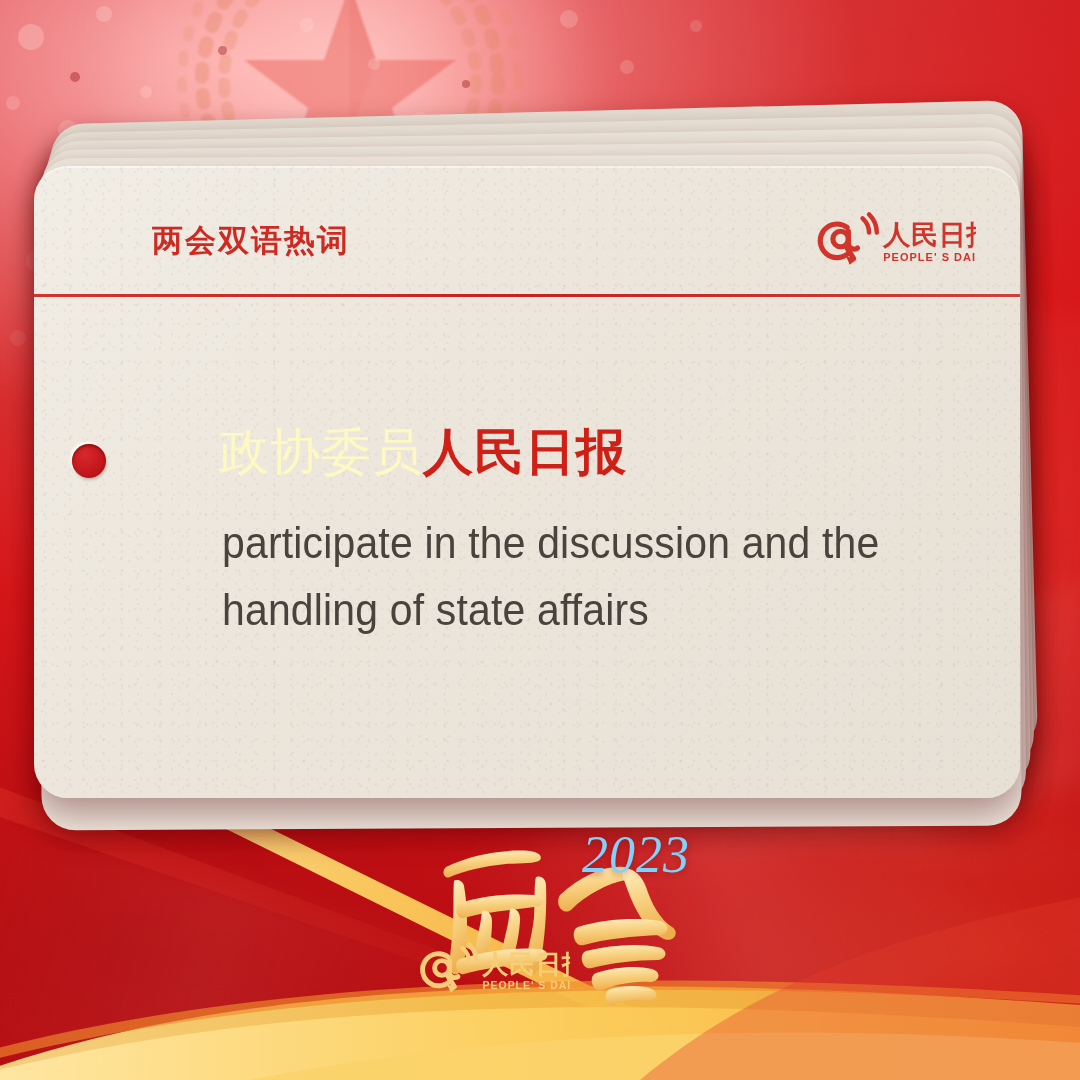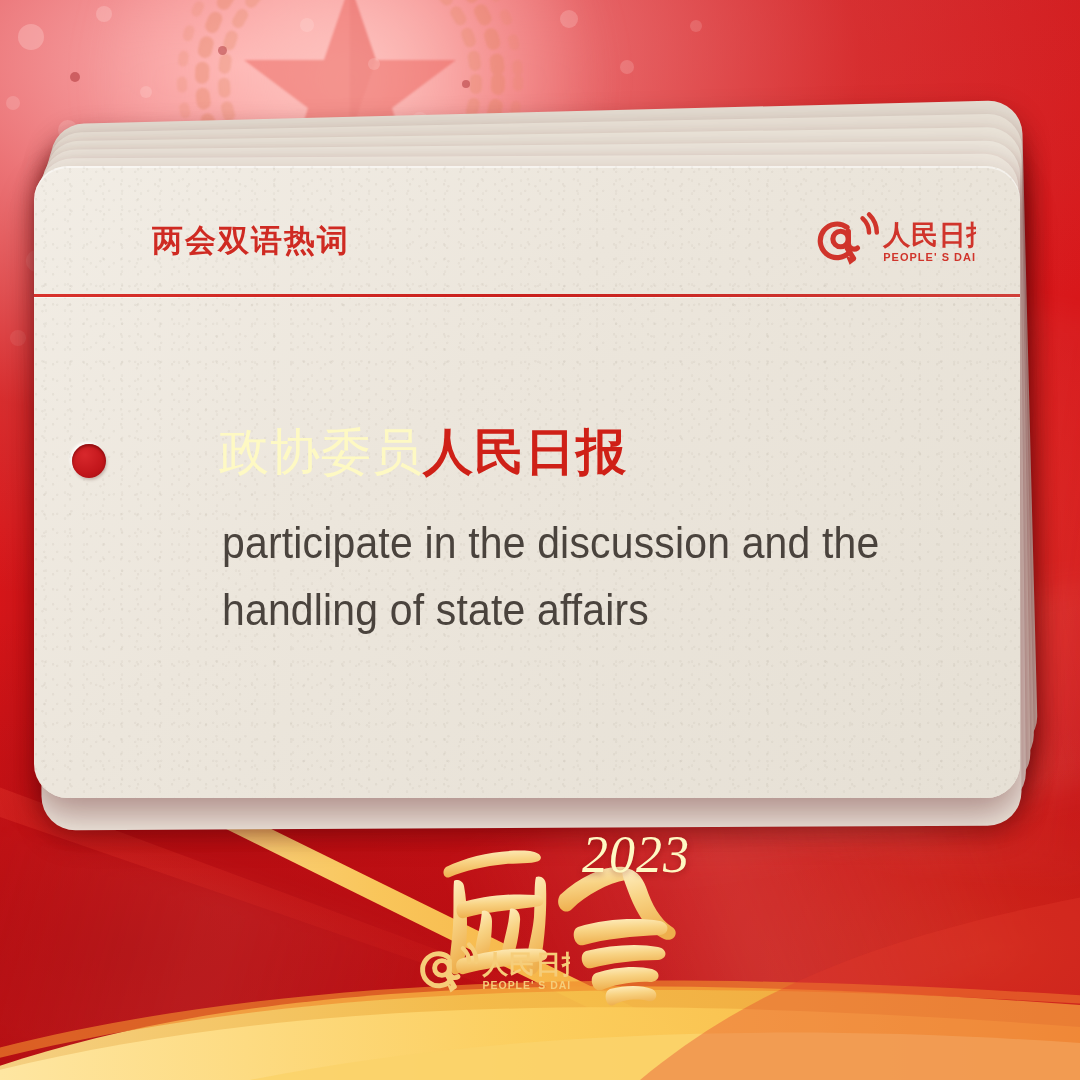--- a/index.html
+++ b/index.html
@@ -127,21 +127,21 @@
     color:#4a433d;letter-spacing:.2px;
     transform:scaleX(.93);transform-origin:left top;
   }
 
   
   .bottom-mark{position:absolute;left:400px;top:815px;width:340px;height:230px;}
   .year{
     position:absolute;left:182px;top:10px;
     font-family:"Liberation Serif","DejaVu Serif",serif;
     font-size:52px;font-weight:400;font-style:italic;letter-spacing:1px;
-    color:#fef9c3;text-shadow:0 2px 6px rgba(120,10,10,.45);
+    color:#7dd3fc;text-shadow:0 2px 6px rgba(120,10,10,.45);
   }
   .lianghui{position:absolute;left:10px;top:18px;width:290px;height:185px;}
   .lianghui svg{display:block;width:100%;height:100%;}
   .logo-gold{position:absolute;left:10px;top:122px;width:160px;height:62px;}
   .logo-gold svg{display:block;width:100%;height:100%;}
 </style>
 </head>
 <body>
 
 <div id="stage">

